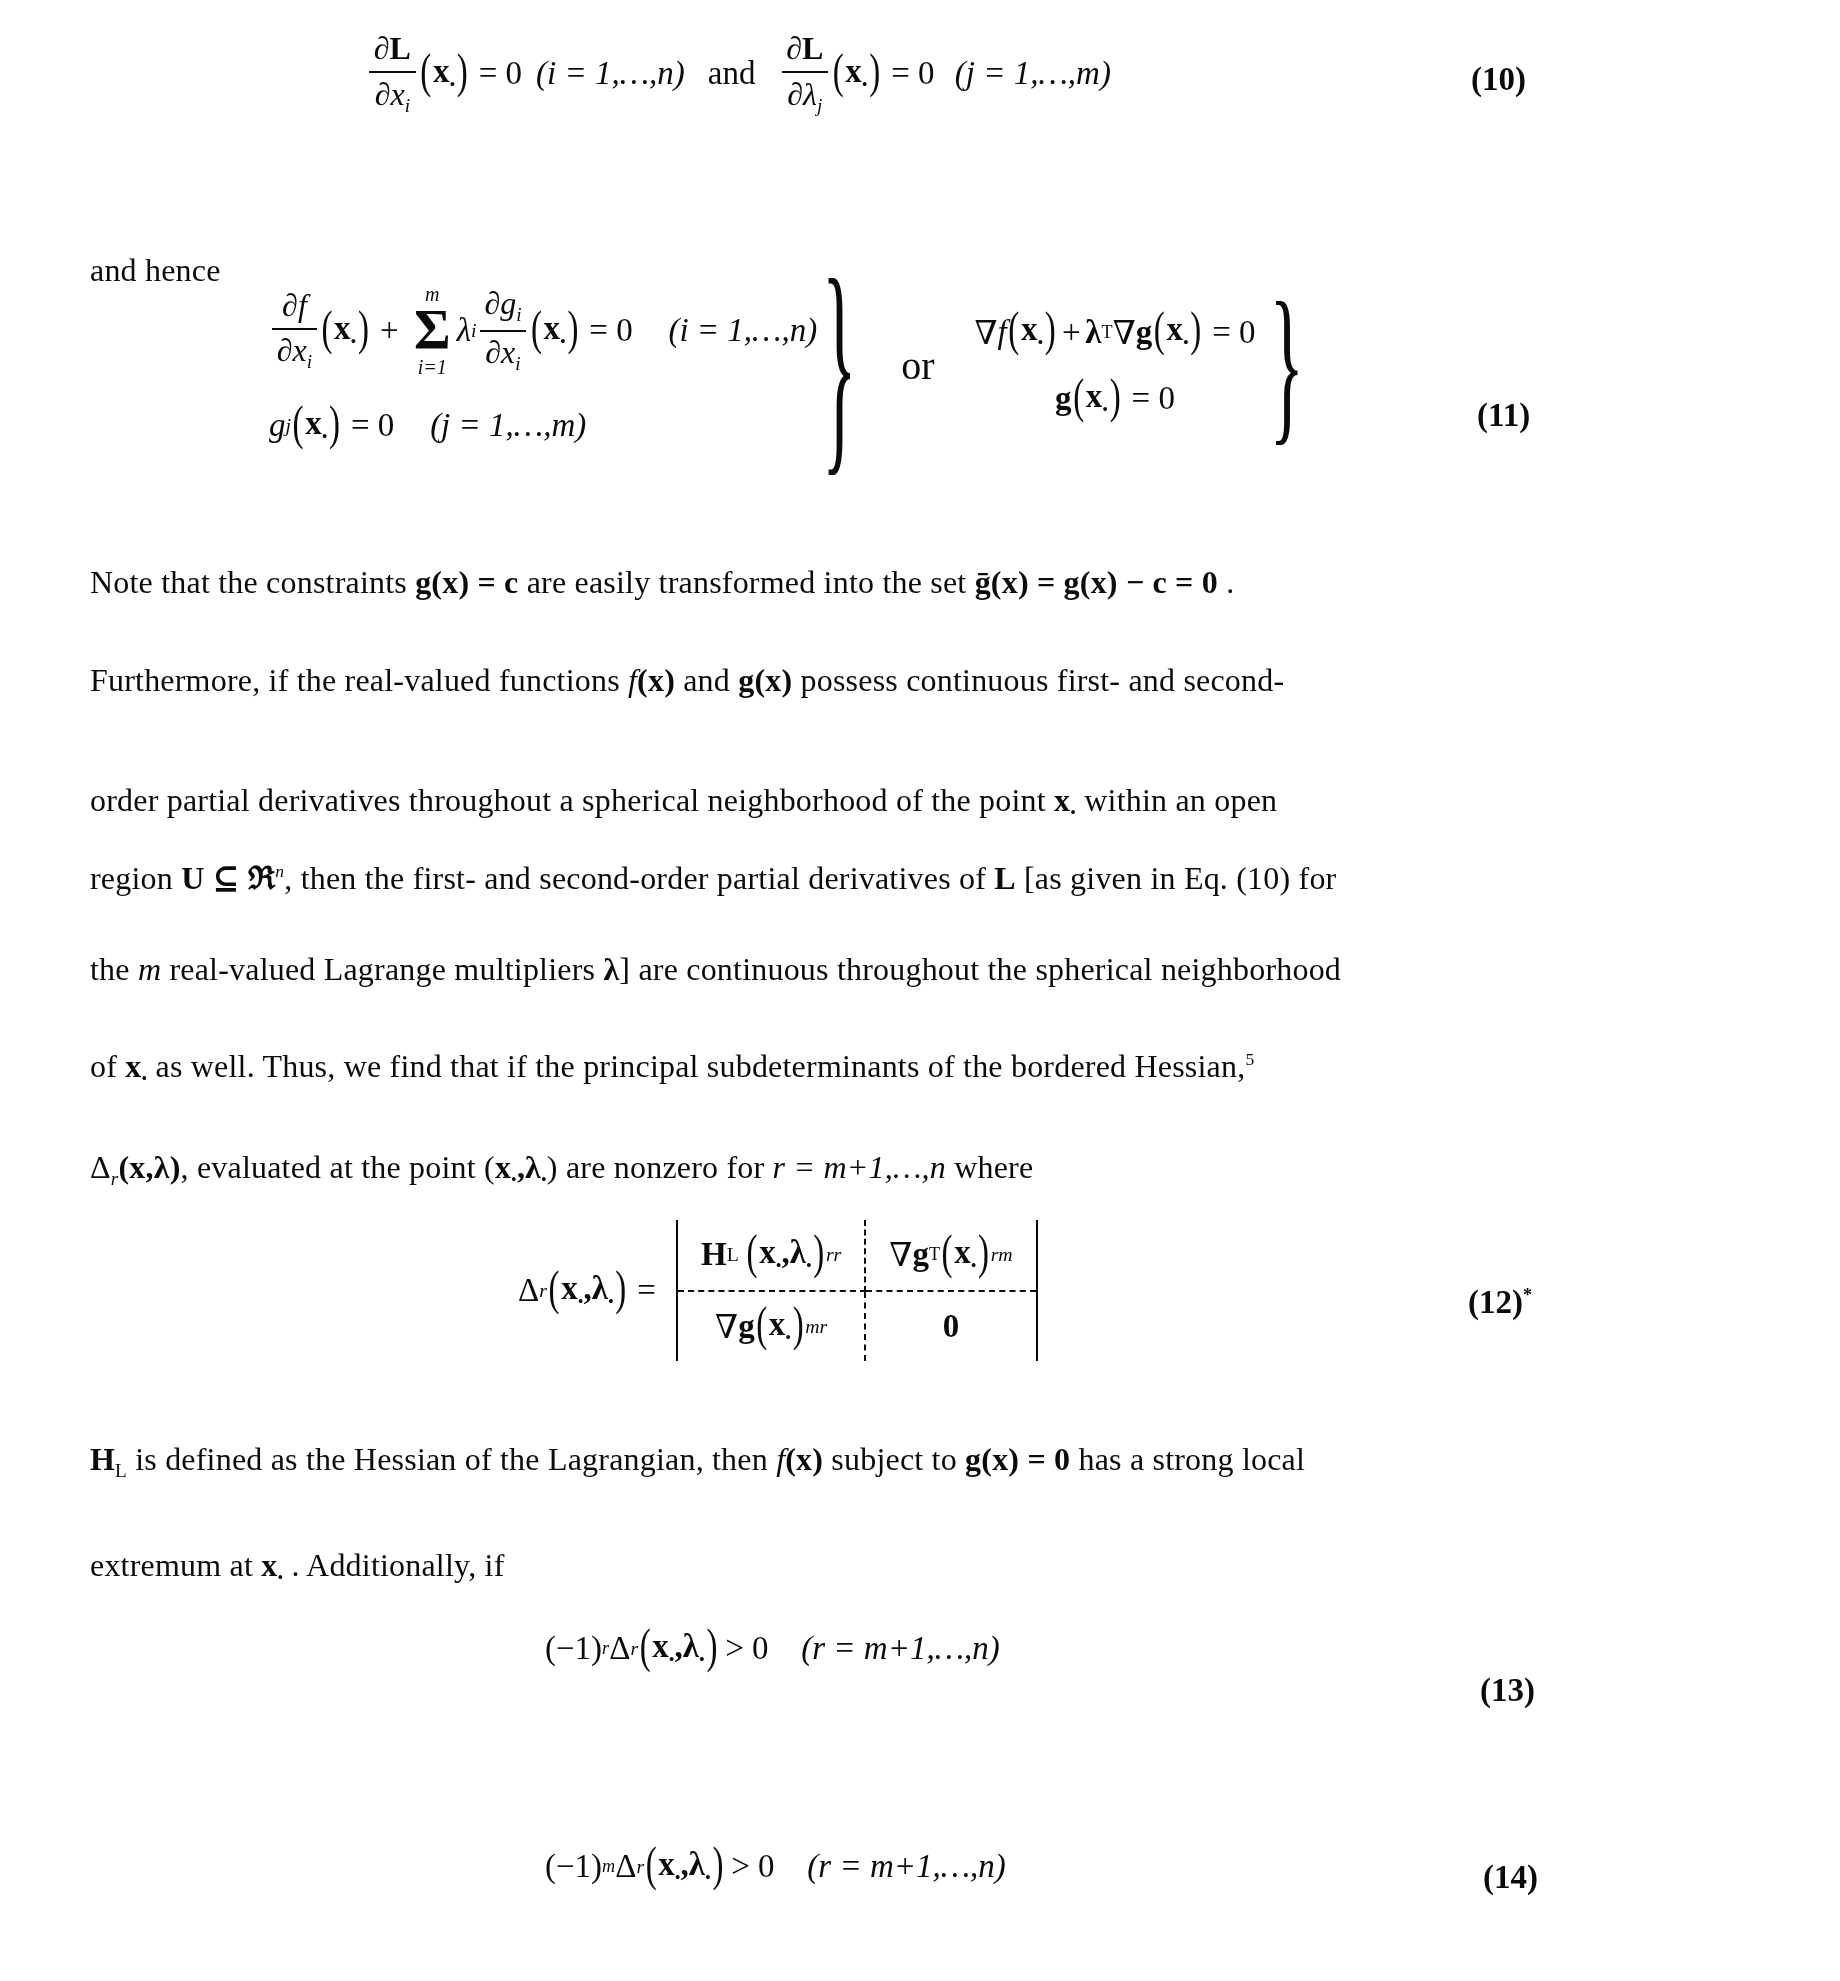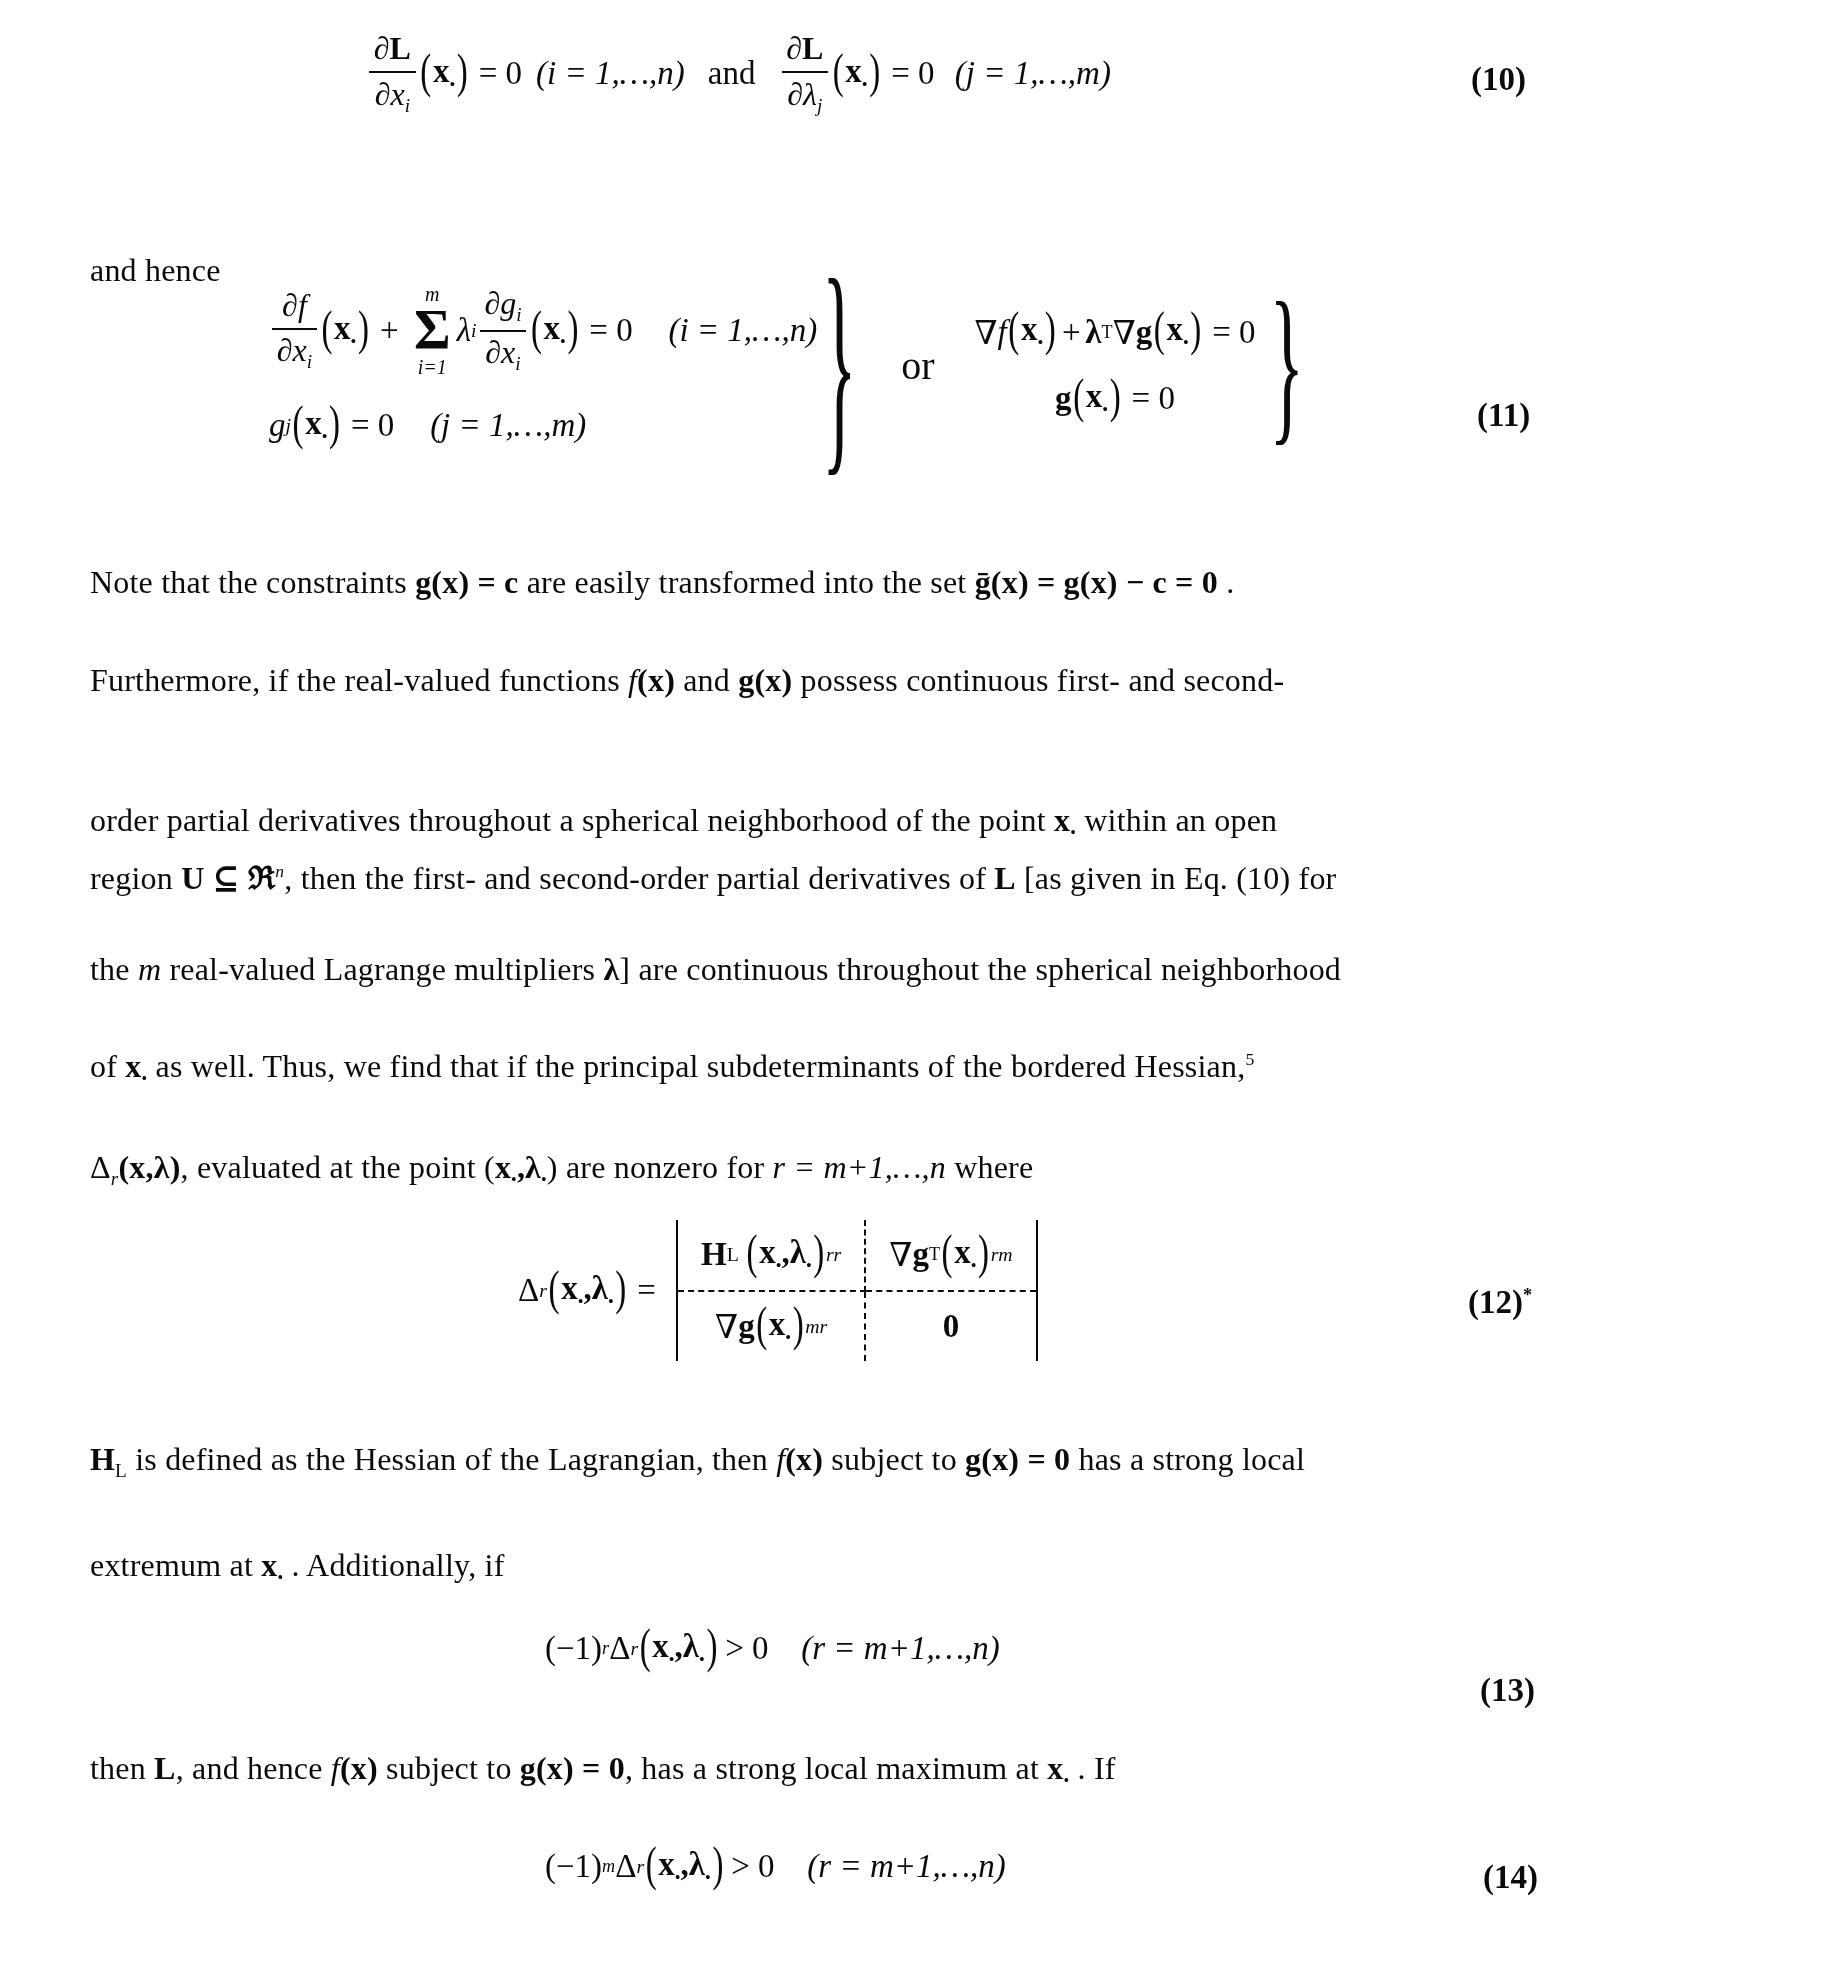--- a/index.html
+++ b/index.html
@@ -126,21 +126,21 @@
     <span class="brace" style="font-size:72px; transform:scaleY(2.4);">}</span>
   </div>
   <div class="lbl" style="left:1477px; top:397px;">(11)</div>
 
   <div class="line" style="top:564px;">
     <span>Note that the constraints </span><span class="bm">g(x) = c</span><span> are easily transformed into the set </span><span class="bm">ḡ(x) = g(x) − c = 0</span><span> .</span>
   </div>
   <div class="line" style="top:662px;">
     <span>Furthermore, if the real-valued functions </span><span class="im">f</span><span class="bm">(x)</span><span> and </span><span class="bm">g(x)</span><span> possess continuous first- and second-</span>
   </div>
-  <div class="line" style="top:802px;">
+  <div class="line" style="top:782px;">
     <span>order partial derivatives throughout a spherical neighborhood of the point </span><span class="bm">x</span><sub class="os">•</sub><span> within an open</span>
   </div>
   <div class="line" style="top:855px;">
     <span>region </span><span class="bm">U ⊆ ℜ</span><sup class="ss im">n</sup><span>, then the first- and second-order partial derivatives of </span><span class="bm">L</span><span> [as given in Eq. (10) for</span>
   </div>
   <div class="line" style="top:951px;">
     <span>the </span><span class="im">m</span><span> real-valued Lagrange multipliers </span><span class="bm">λ</span><span>] are continuous throughout the spherical neighborhood</span>
   </div>
   <div class="line" style="top:1048px;">
     <span>of </span><span class="bm">x</span><sub class="os">•</sub><span> as well.  Thus, we find that if the principal subdeterminants of the bordered Hessian,</span><sup class="ss">5</sup>
@@ -193,23 +193,20 @@
     <span>(−1)</span>
       <sup class="ss im">r</sup>
     <span>Δ</span>
       <sub class="im">r</sub>
     <span><span class="bp">(</span><span class="bm">x</span><sub class="os">•</sub><span class="bm">,λ</span><sub class="os">•</sub><span class="bp">)</span></span>
     <span class="op" style="margin:0 6.2px;">&gt; 0</span>
     <span class="cond">(r = m+1,…,n)</span>
   </div>
   <div class="lbl" style="left:1480px; top:1672px;">(13)</div>
 
-  <div class="line" style="top:1750px;">
-    <span>then </span><span class="bm">L</span><span>, and hence </span><span class="im">f</span><span class="bm">(x)</span><span> subject to </span><span class="bm">g(x) = 0</span><span>, has a strong local maximum at </span><span class="bm">x</span><sub class="os">•</sub><span> .  If</span>
-  </div>
 
   <div class="eqrow" style="left:545px; top:1846px;">
     <span>(−1)</span>
       <sup class="ss im">m</sup>
     <span>Δ</span>
       <sub class="im">r</sub>
     <span><span class="bp">(</span><span class="bm">x</span><sub class="os">•</sub><span class="bm">,λ</span><sub class="os">•</sub><span class="bp">)</span></span>
     <span class="op" style="margin:0 6.2px;">&gt; 0</span>
     <span class="cond">(r = m+1,…,n)</span>
   </div>

